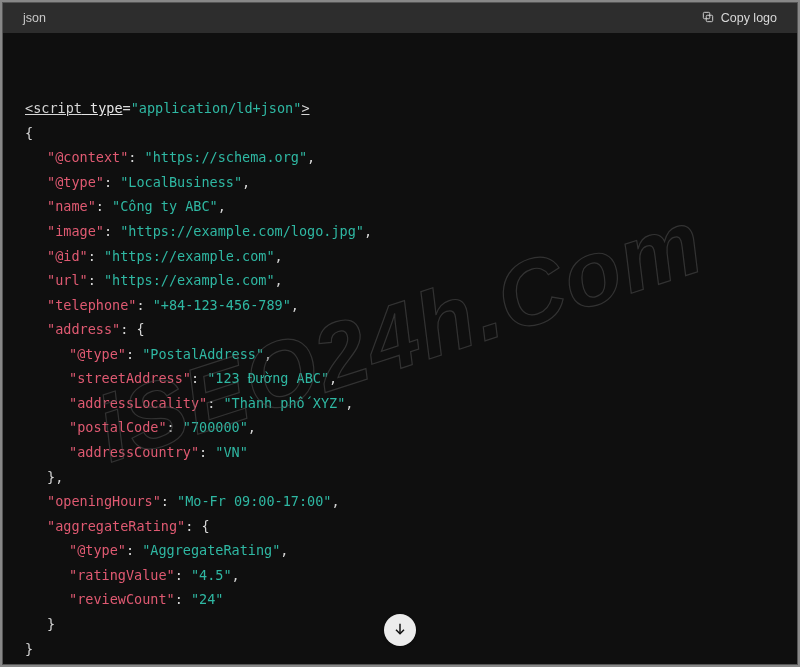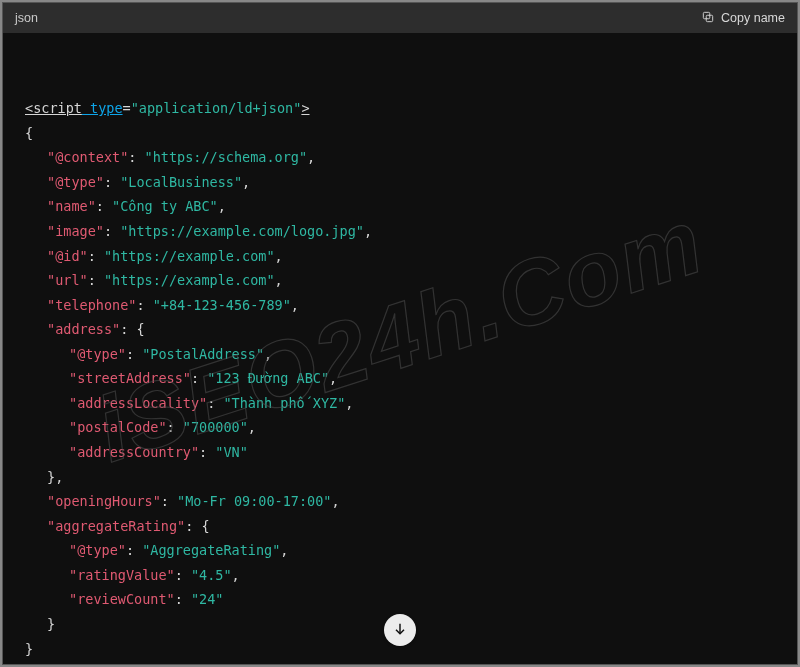--- a/index.html
+++ b/index.html
@@ -19,21 +19,21 @@
     border: 1px solid #555;
     display: flex;
     flex-direction: column;
   }
   .header {
     height: 30px;
     background: #2d2d2d;
     display: flex;
     align-items: center;
     justify-content: space-between;
-    padding: 0 12px;
+    padding: 0 20px;
     color: #c9c9c9;
     font-size: 12.5px;
     font-family: -apple-system, "Segoe UI", Arial, sans-serif;
   }
   .copy-btn {
     display: flex;
     align-items: center;
     gap: 6px;
     cursor: pointer;
     color: #d8d8d8;
@@ -42,21 +42,21 @@
   .code {
     flex: 1;
     padding: 14px 22px;
     color: #d6d6d6;
     line-height: 1.82;
     white-space: pre;
     overflow: hidden;
     position: relative;
   }
   .c-tag   { color: #d6d6d6; text-decoration: underline; }
-  .c-attr  { color: #0ea5e9; text-decoration: underline; }
+  .c-attr  { color: #e5e5e5; text-decoration: underline; }
   .c-eq    { color: #d6d6d6; }
   .c-sval  { color: #2fb8a3; }
   .c-brace { color: #d6d6d6; }
   .c-key   { color: #e05a72; }
   .c-str   { color: #2fb8a3; }
   .c-punc  { color: #d6d6d6; }
   .ind1 { padding-left: 22px; display: inline-block; }
   .ind2 { padding-left: 44px; display: inline-block; }
 
   .watermark {
@@ -96,21 +96,21 @@
 
   <div class="header">
     <span>json</span>
     <div class="copy-btn">
       <span>
         <svg viewBox="0 0 24 24">
             <rect x="9" y="9" width="11" height="11" rx="2"></rect>
             <rect x="4" y="4" width="11" height="11" rx="2"></rect>
           </svg>
       </span>
-      <span>Copy name</span>
+      <span>Copy logo</span>
     </div>
   </div>
 
   <div class="code">
 <div class="watermark">iSEO24h.Com</div>
 <span class="c-tag">&lt;script</span><span class="c-attr"> type</span><span class="c-eq">=</span><span class="c-sval">"application/ld+json"</span><span class="c-tag">&gt;</span>
 <span class="c-brace">{</span>
 <span class="ind1"><span class="c-key">"@context"</span><span class="c-punc">: </span><span class="c-str">"https://schema.org"</span><span class="c-punc">,</span></span>
 <span class="ind1"><span class="c-key">"@type"</span><span class="c-punc">: </span><span class="c-str">"LocalBusiness"</span><span class="c-punc">,</span></span>
 <span class="ind1"><span class="c-key">"name"</span><span class="c-punc">: </span><span class="c-str">"Công ty ABC"</span><span class="c-punc">,</span></span>

